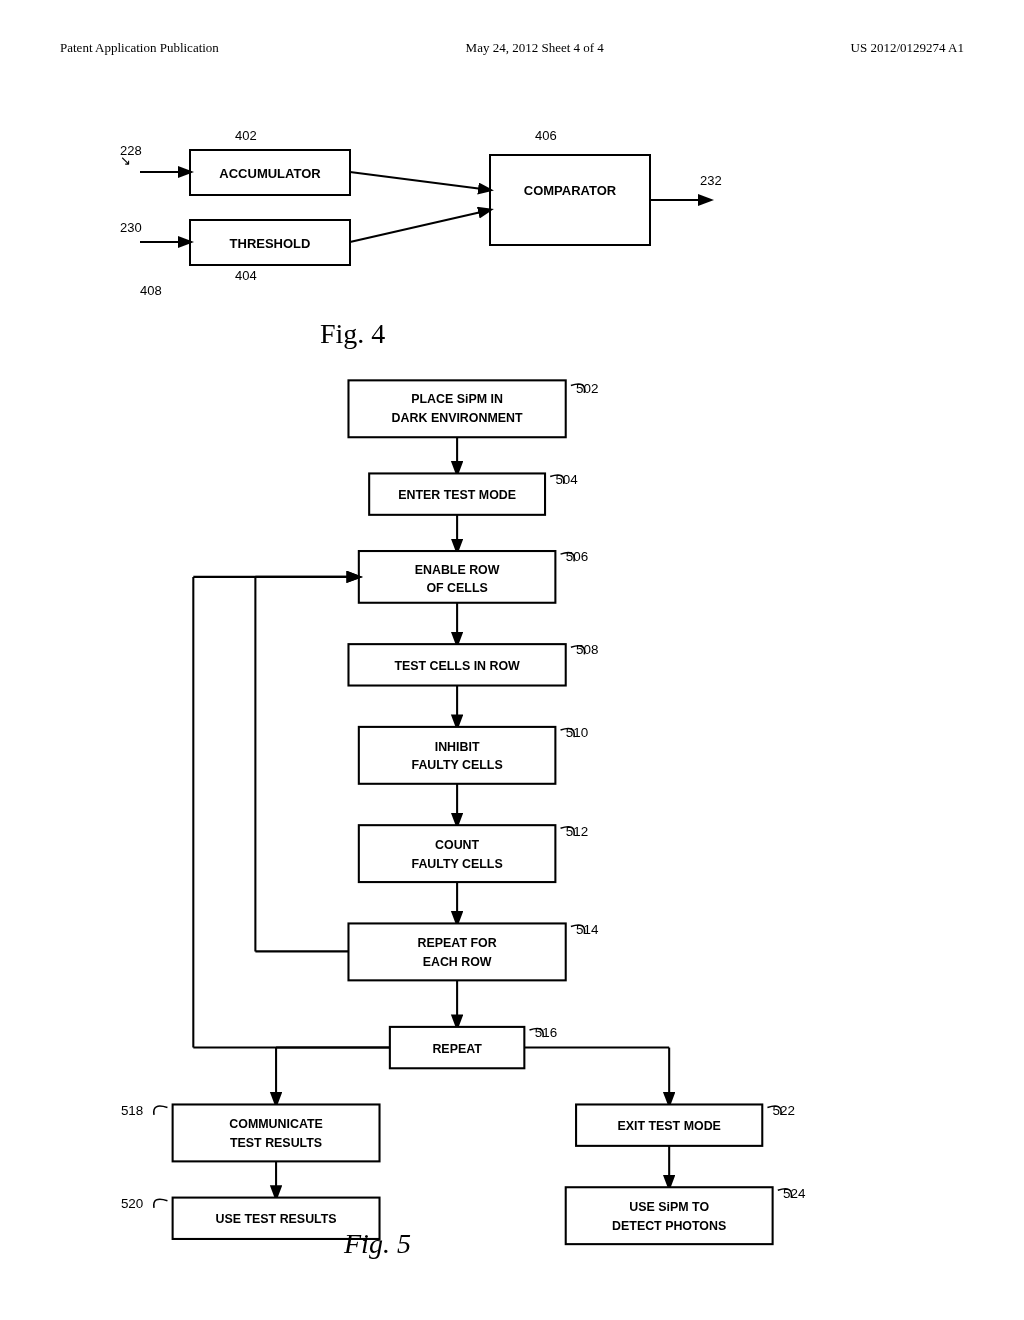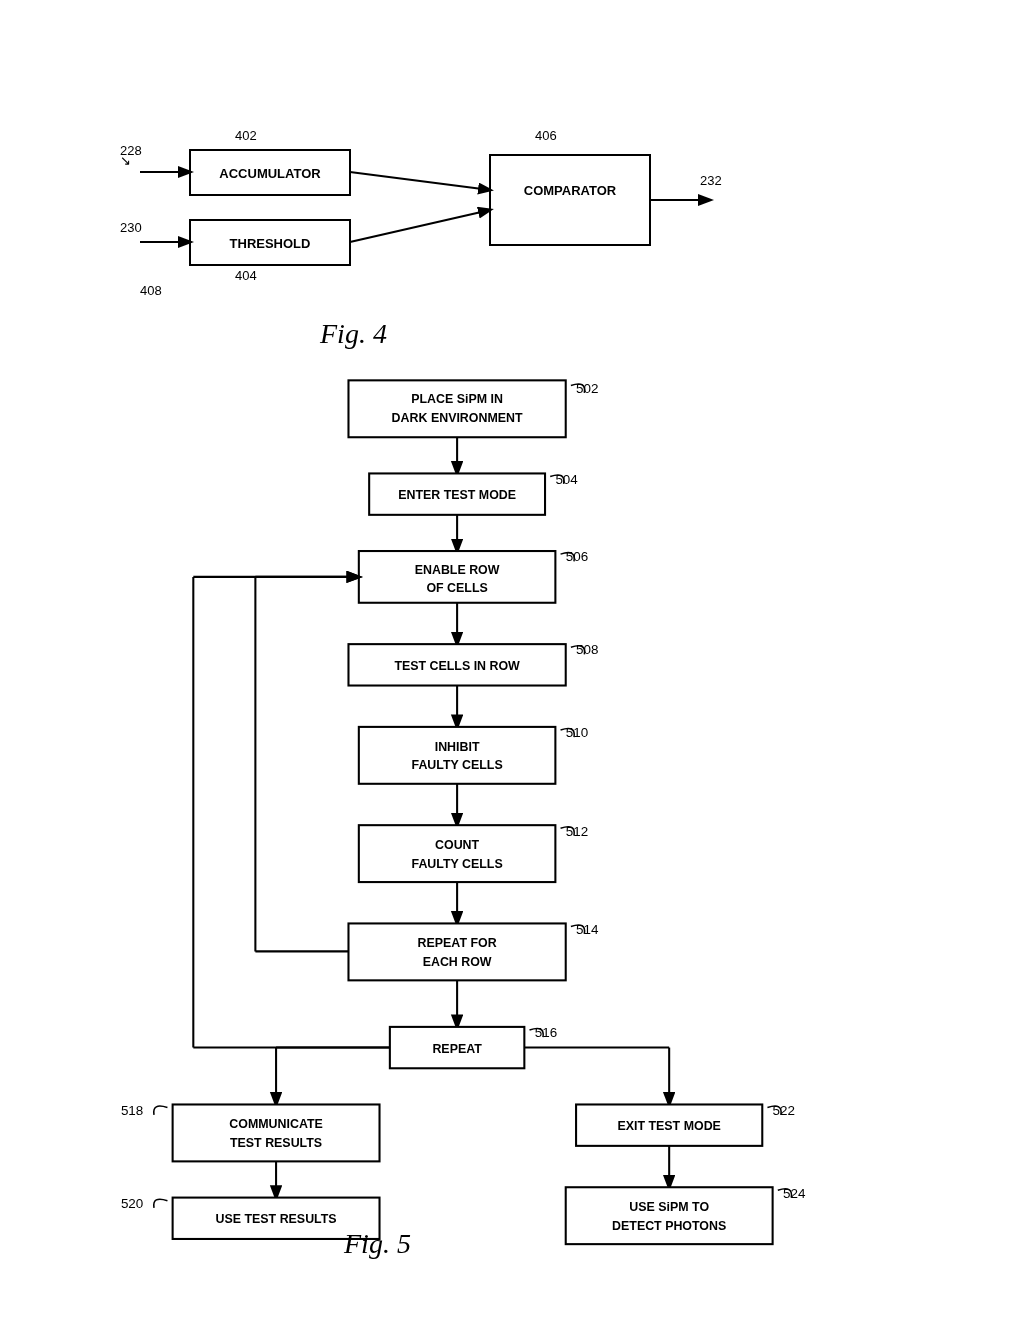--- a/index.html
+++ b/index.html
@@ -39,21 +39,20 @@
       left: 60px;
       width: 860px;
       height: 260px;
     }
 
     .fig4-label {
       position: absolute;
       bottom: 10px;
       left: 260px;
       font-size: 28px;
-      font-style: italic;
       font-family: 'Times New Roman', serif;
     }
 
     
     .fig5-container {
       position: absolute;
       top: 370px;
       left: 64px;
       width: 900px;
       height: 900px;
@@ -77,20 +76,25 @@
       height: 100%;
       pointer-events: none;
       overflow: visible;
     }
   </style>
 </head>
 <body>
 
 <div class="page">
 
+  <div class="header">
+    <span class="header-left">Patent Application Publication</span>
+    <span class="header-center">May 24, 2012   Sheet 4 of 4</span>
+    <span class="header-right">US 2012/0129274 A1</span>
+  </div>
 
   <div class="fig4-container">
     <svg viewBox="0 0 860 260" xmlns="http://www.w3.org/2000/svg" style="position:absolute;top:0;left:0;width:100%;height:100%;">
 
       <rect x="130" y="50" width="160" height="45" fill="white" stroke="black" stroke-width="2"></rect>
       <text x="210" y="78" text-anchor="middle" font-family="Arial" font-size="13" font-weight="bold">ACCUMULATOR</text>
 
       <rect x="130" y="120" width="160" height="45" fill="white" stroke="black" stroke-width="2"></rect>
       <text x="210" y="148" text-anchor="middle" font-family="Arial" font-size="13" font-weight="bold">THRESHOLD</text>
 

